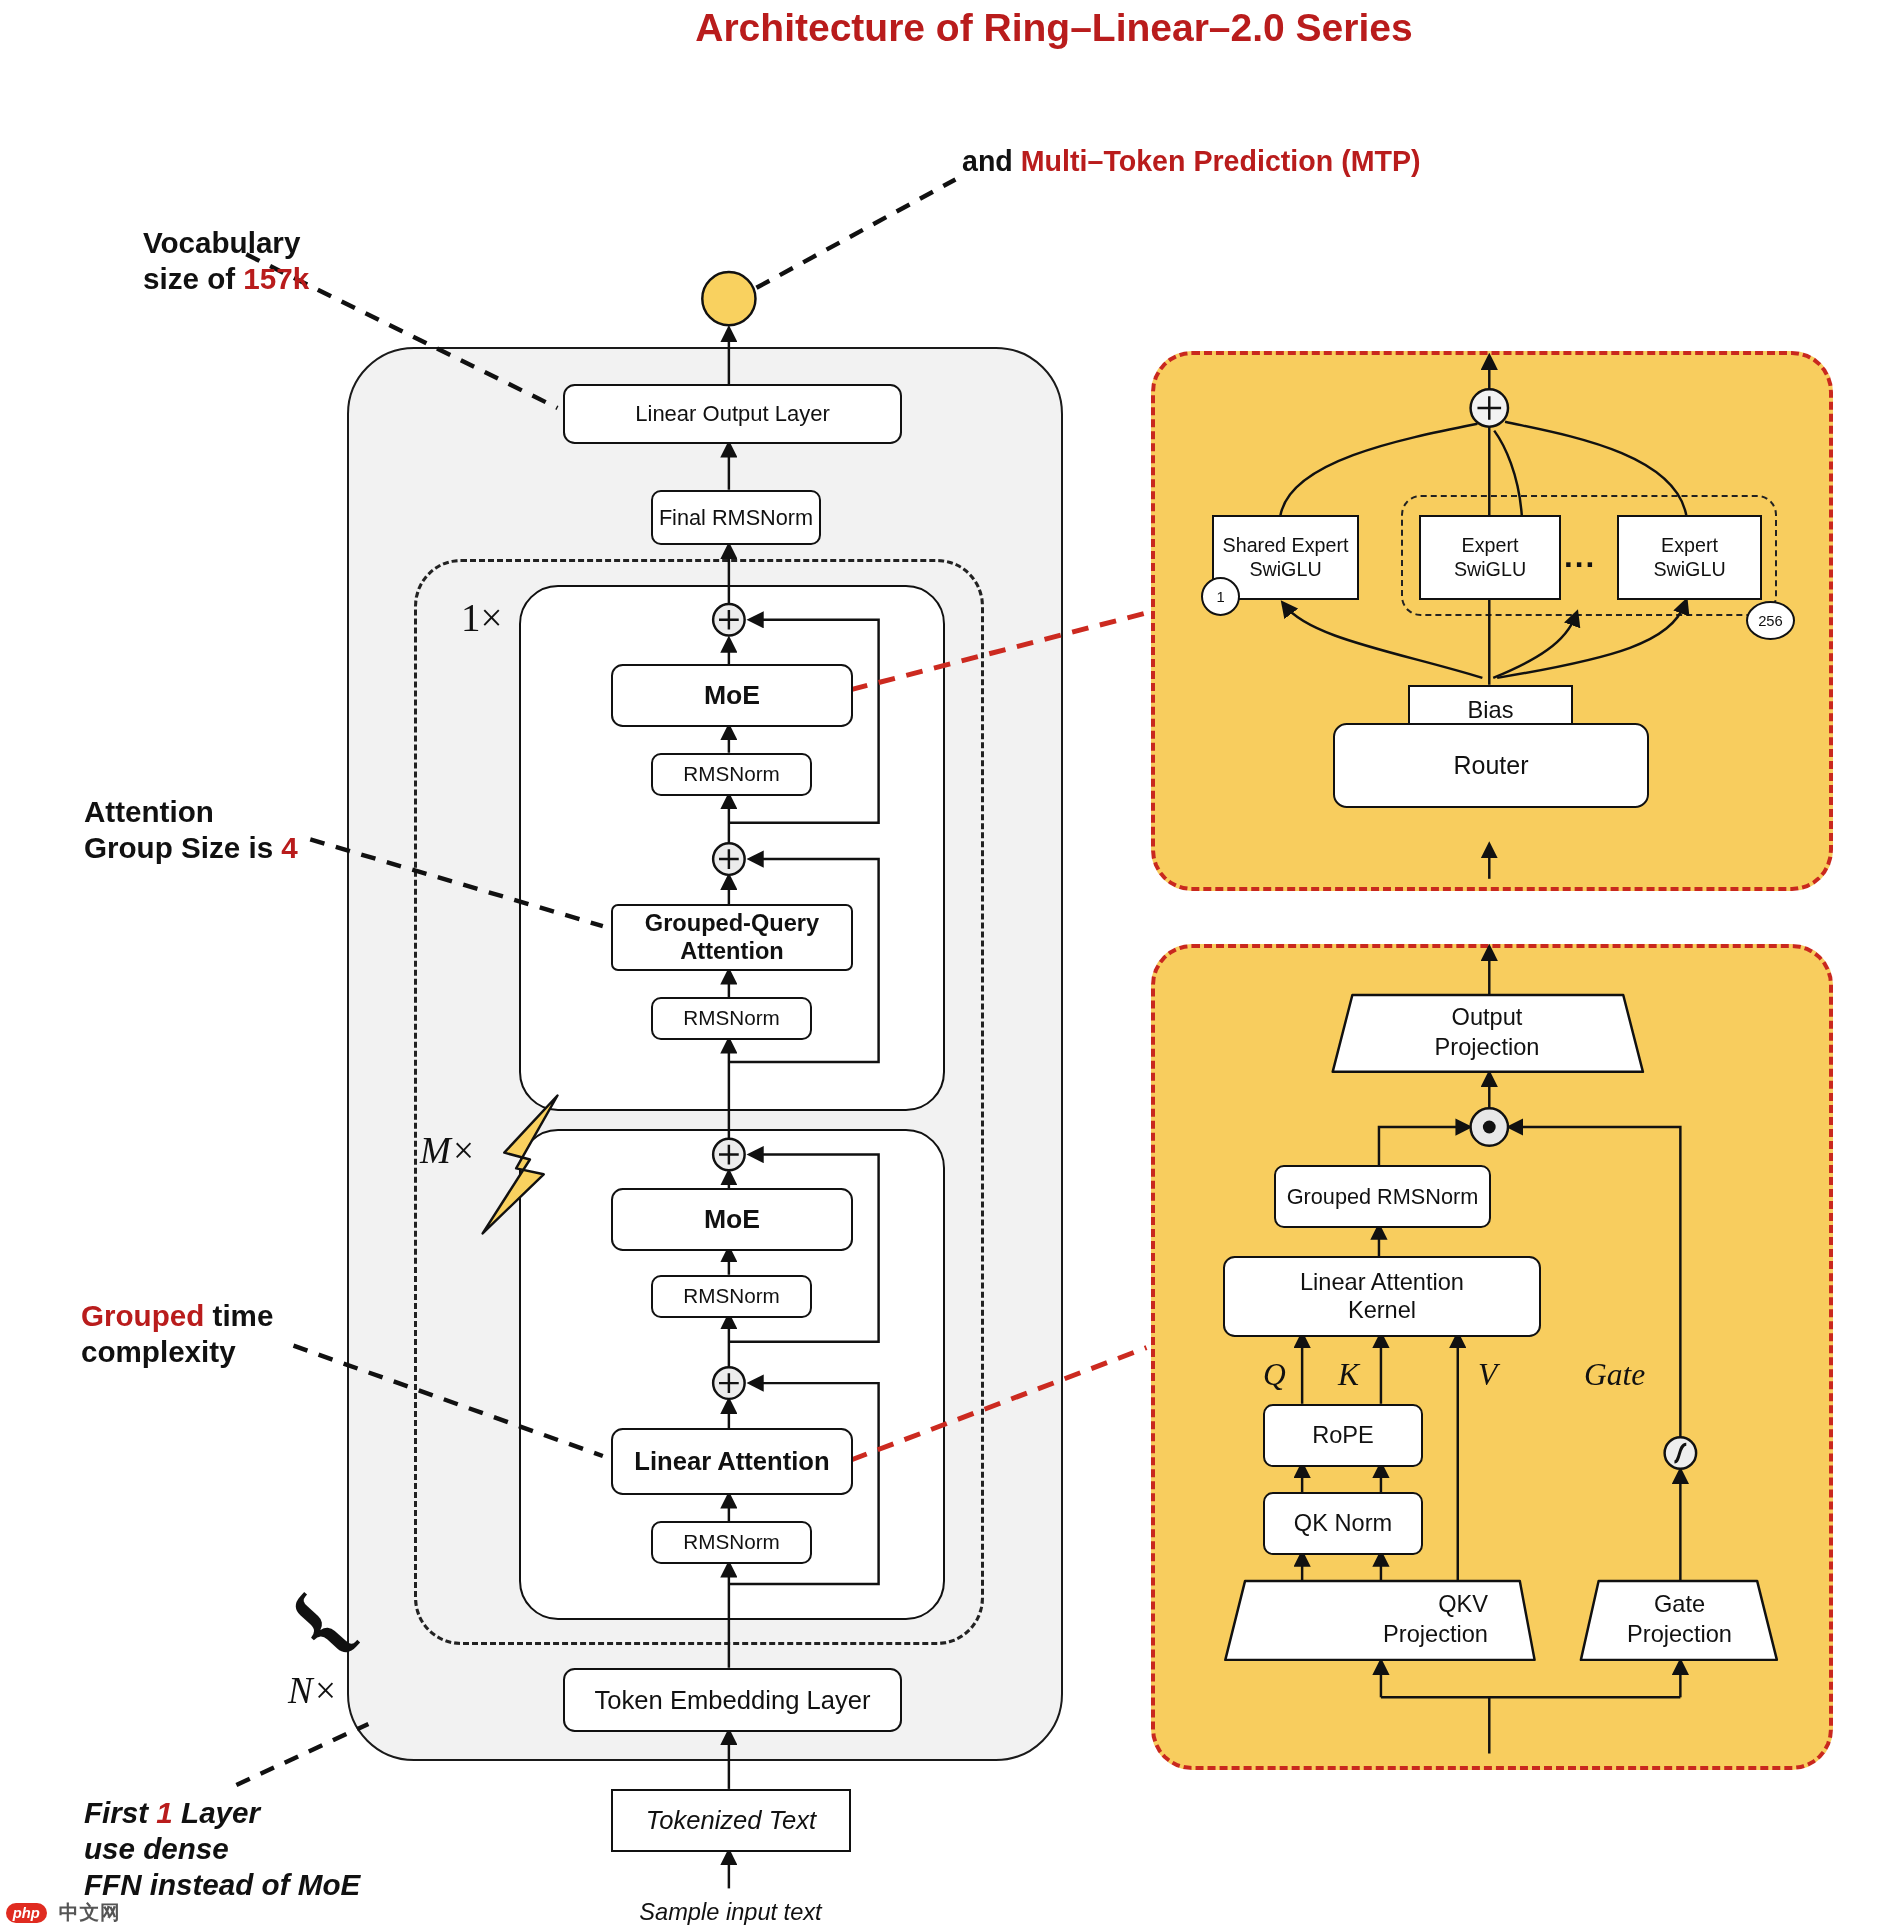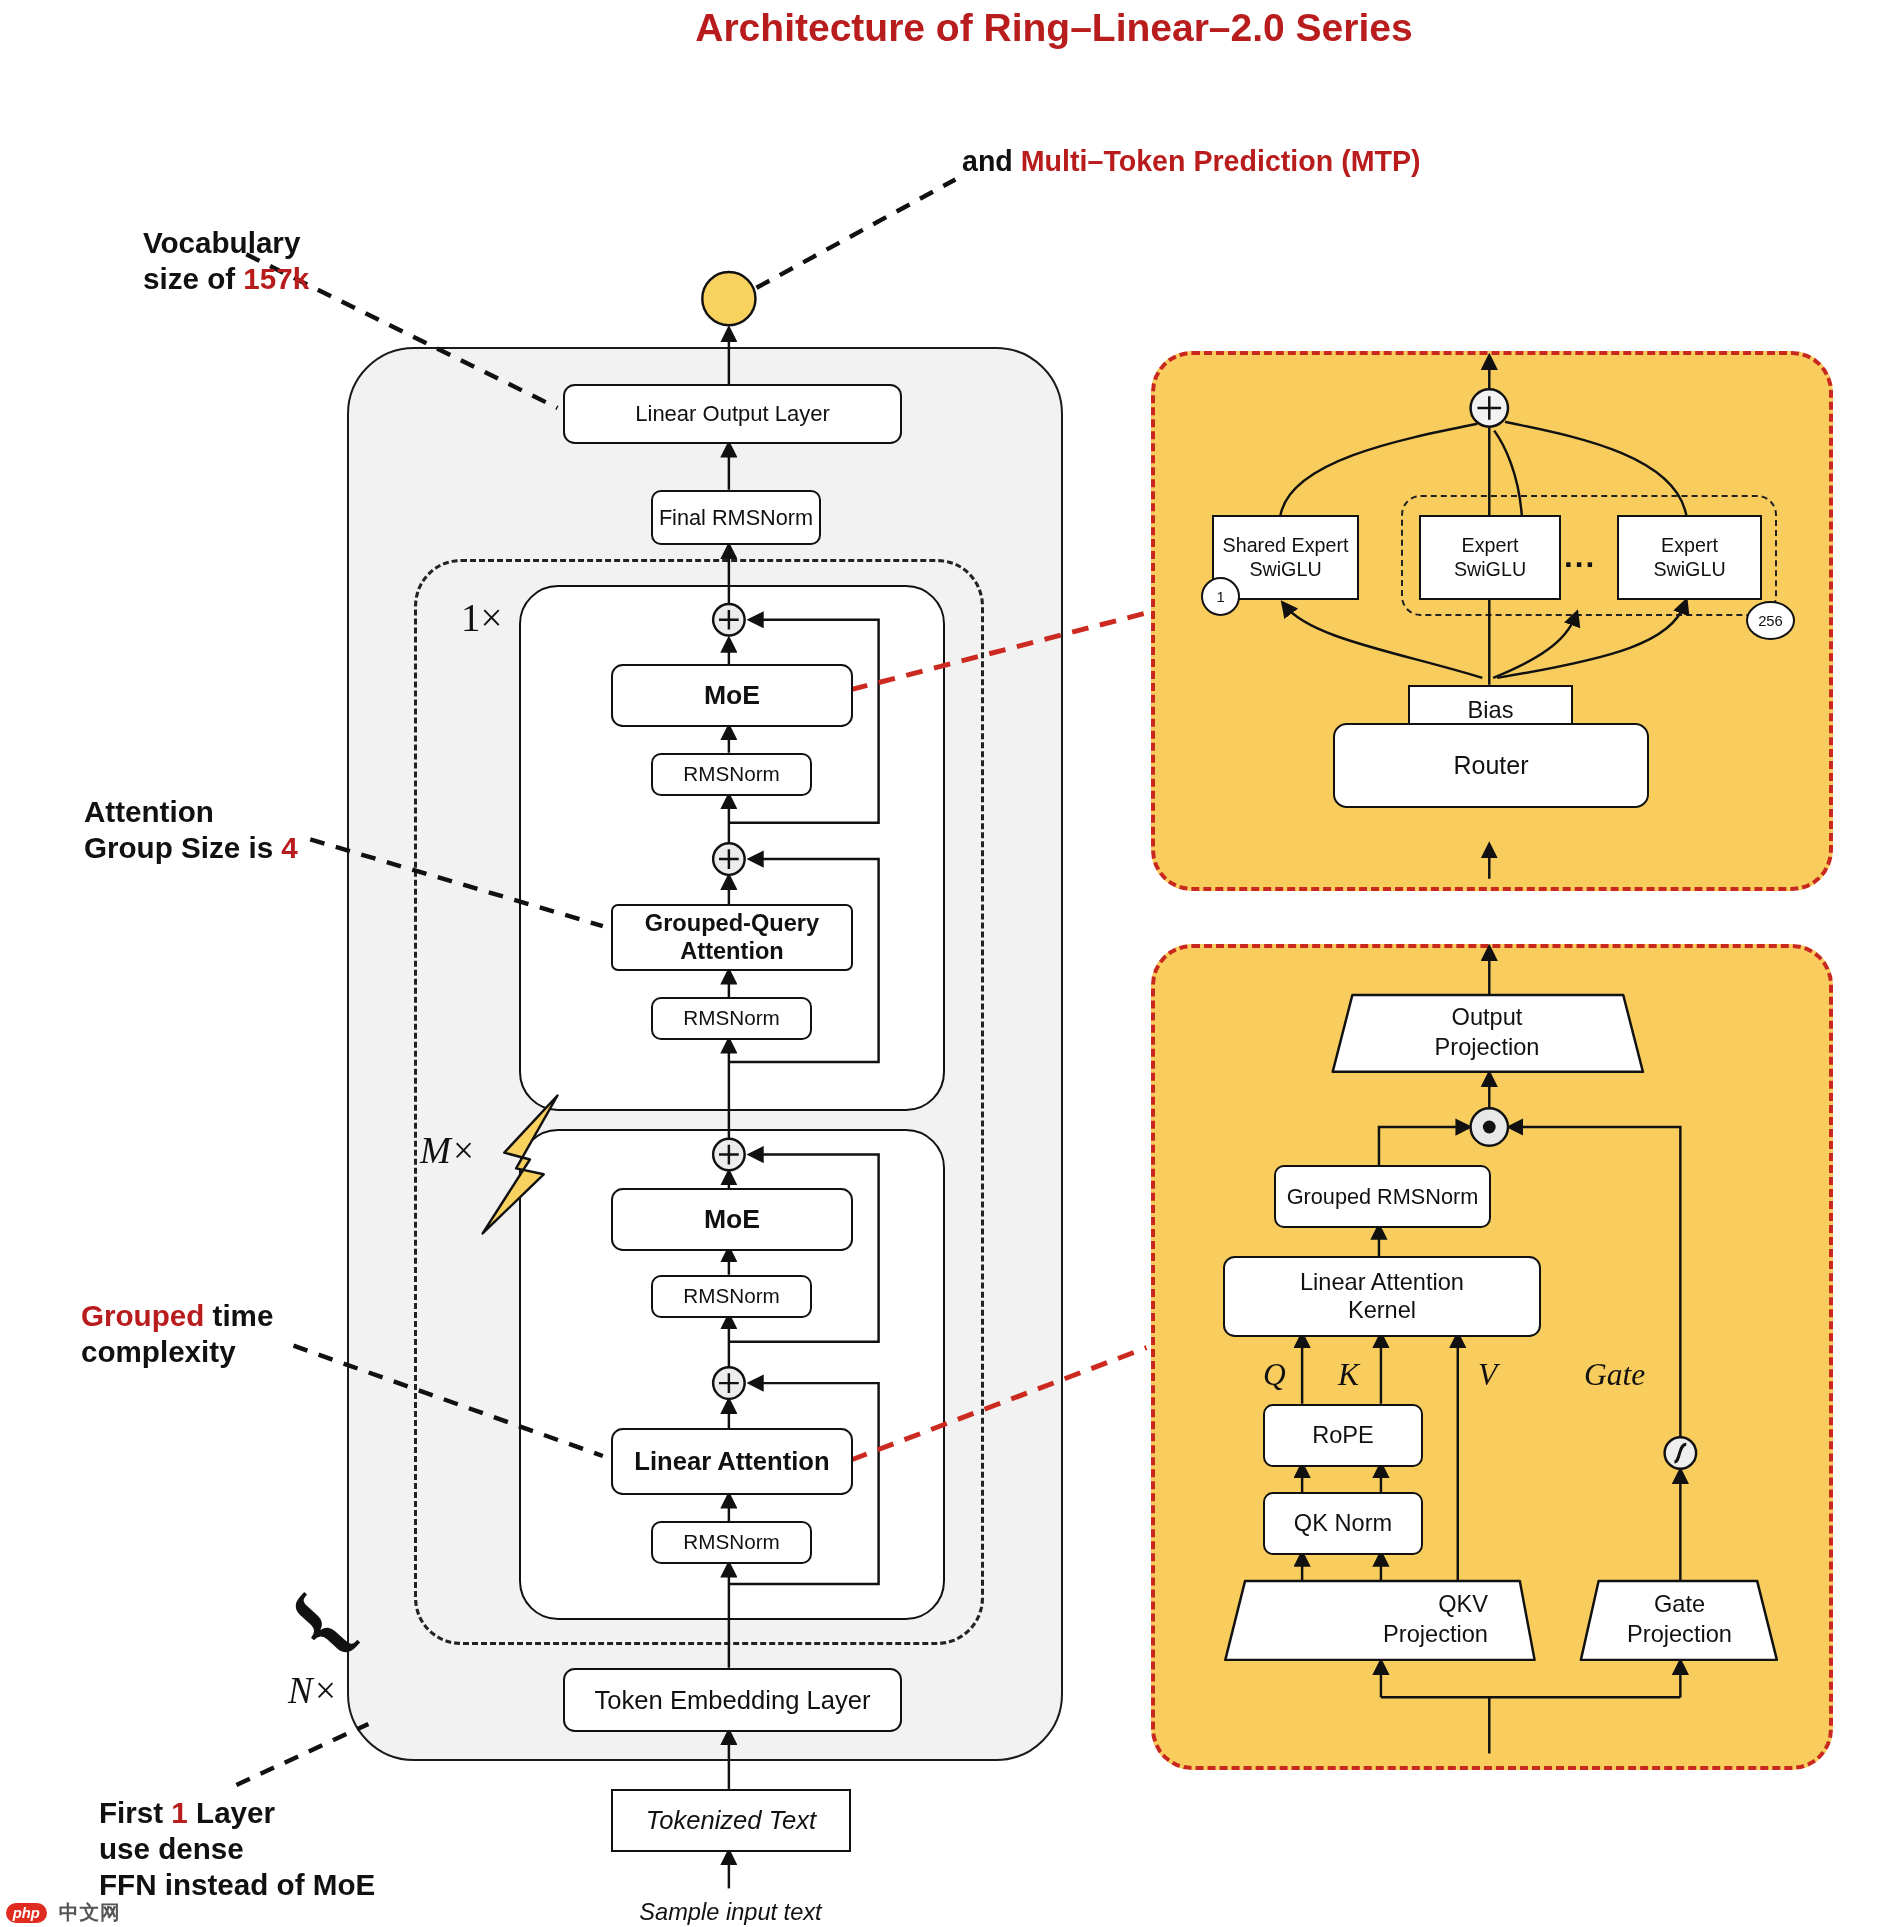--- a/index.html
+++ b/index.html
@@ -176,21 +176,21 @@
   <div class="lbl ann" style="left:84px;top:794px;">
     <div>Attention</div>
     <div><span>Group Size is </span><span class="red">4</span></div>
   </div>
 
   <div class="lbl ann" style="left:81px;top:1298px;">
     <div><span class="red">Grouped</span><span> time</span></div>
     <div>complexity</div>
   </div>
 
-  <div class="lbl ann" style="left:99px;top:1795px;">
+  <div class="lbl ann" style="left:84px;top:1795px;font-style:italic;">
     <div><span>First </span><span class="red">1</span><span> Layer</span></div>
     <div>use dense</div>
     <div>FFN instead of MoE</div>
   </div>
 
   <div class="box" style="left:563px;top:384px;width:335px;height:56px;font-size:22px;border-radius:11.8px;">Linear Output Layer</div>
 
   <div class="box" style="left:651px;top:490px;width:166px;height:51px;font-size:21.7px;">Final RMSNorm</div>
 
   <div class="lbl serif" style="left:461px;top:595px;font-size:39px;">1×</div>

